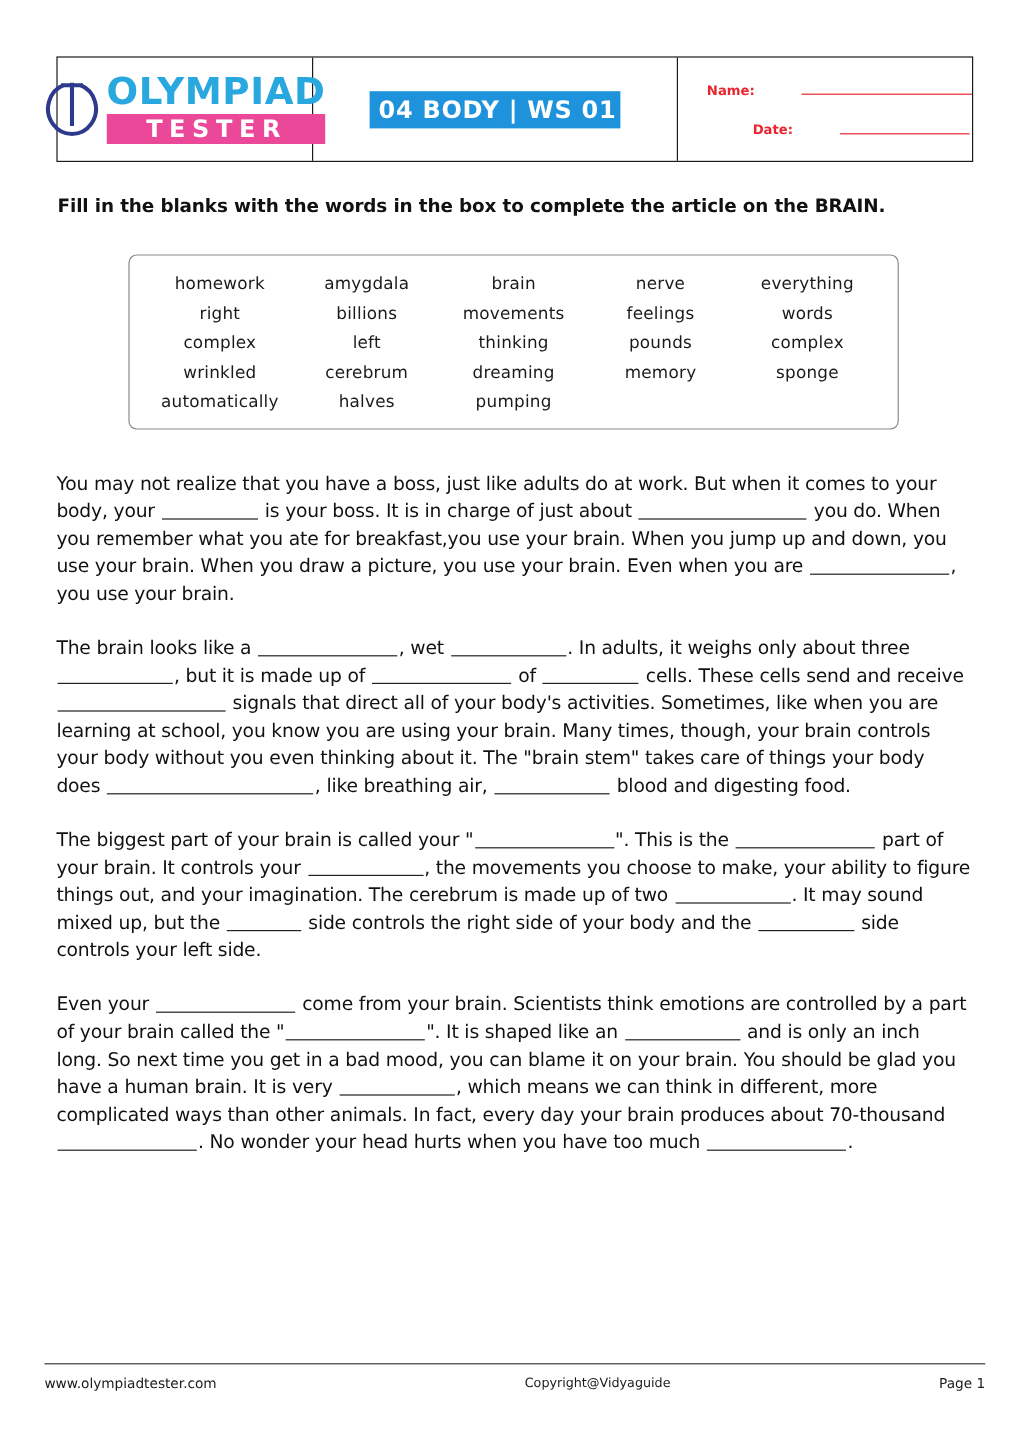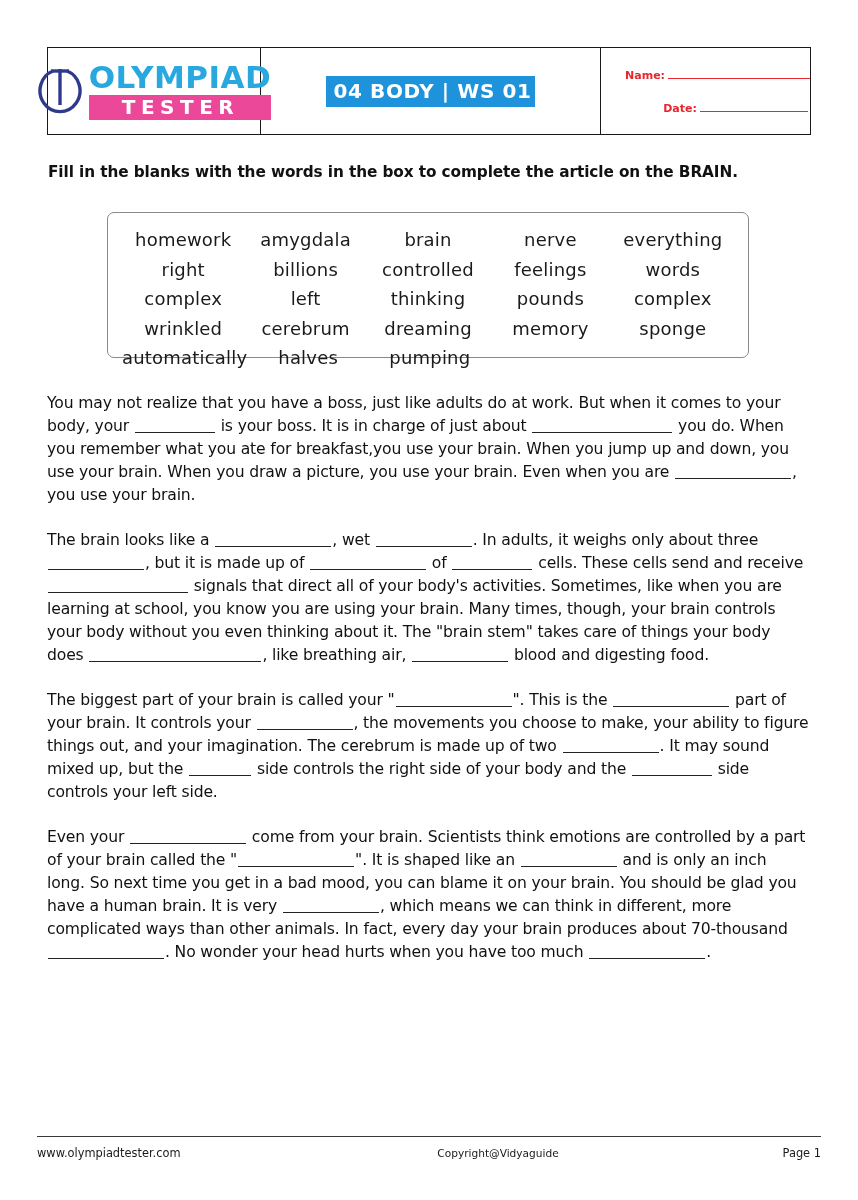--- a/index.html
+++ b/index.html
@@ -101,20 +101,21 @@
   }
 
   
   .nd-row {
     display: flex;
     align-items: baseline;
     color: #E8262D;
     font-family: "DejaVu Sans", sans-serif;
     font-size: 11px;
     font-weight: bold;
+    gap: 36px;
   }
   .nd-row.name-row { margin-left: 14px; margin-bottom: 18px; }
   .nd-row.date-row { margin-left: 50px; }
   .nd-label { margin-right: 3px; }
   .nd-line {
     display: inline-block;
     border-bottom: 1.3px solid #E8262D;
     height: 11px;
   }
   .nd-line.name-line { width: 142px; }
@@ -148,21 +149,21 @@
   }
   .wb-row {
     display: flex;
     width: 100%;
     margin-bottom: 8.5px;
   }
   .wb-cell {
     flex: 1;
     text-align: center;
     font-family: "DejaVu Sans", sans-serif;
-    font-size: 18px;
+    font-size: 14px;
     color: #1a1a1a;
     letter-spacing: 0.2px;
   }
 
   
   .article {
     position: absolute;
     left: 47px;
     top: 380px;
     width: 762px;
@@ -256,21 +257,21 @@
     <div class="wb-row">
       <div class="wb-cell">homework</div>
       <div class="wb-cell">amygdala</div>
       <div class="wb-cell">brain</div>
       <div class="wb-cell">nerve</div>
       <div class="wb-cell">everything</div>
     </div>
     <div class="wb-row">
       <div class="wb-cell">right</div>
       <div class="wb-cell">billions</div>
-      <div class="wb-cell">controlled</div>
+      <div class="wb-cell">movements</div>
       <div class="wb-cell">feelings</div>
       <div class="wb-cell">words</div>
     </div>
     <div class="wb-row">
       <div class="wb-cell">complex</div>
       <div class="wb-cell">left</div>
       <div class="wb-cell">thinking</div>
       <div class="wb-cell">pounds</div>
       <div class="wb-cell">complex</div>
     </div>

